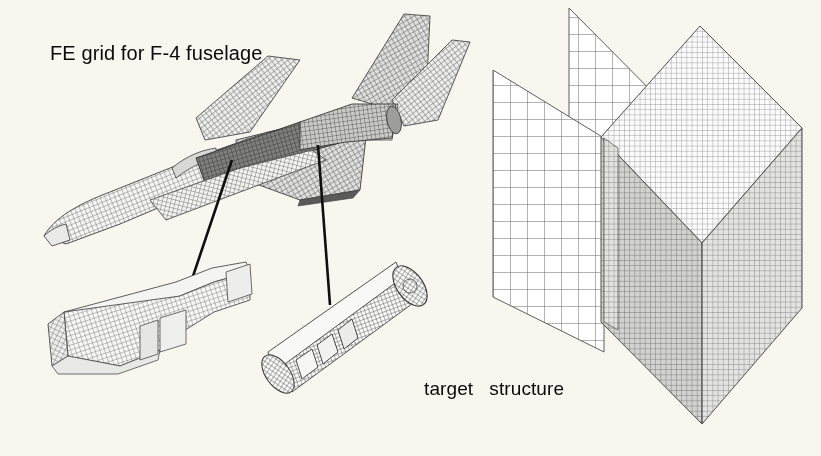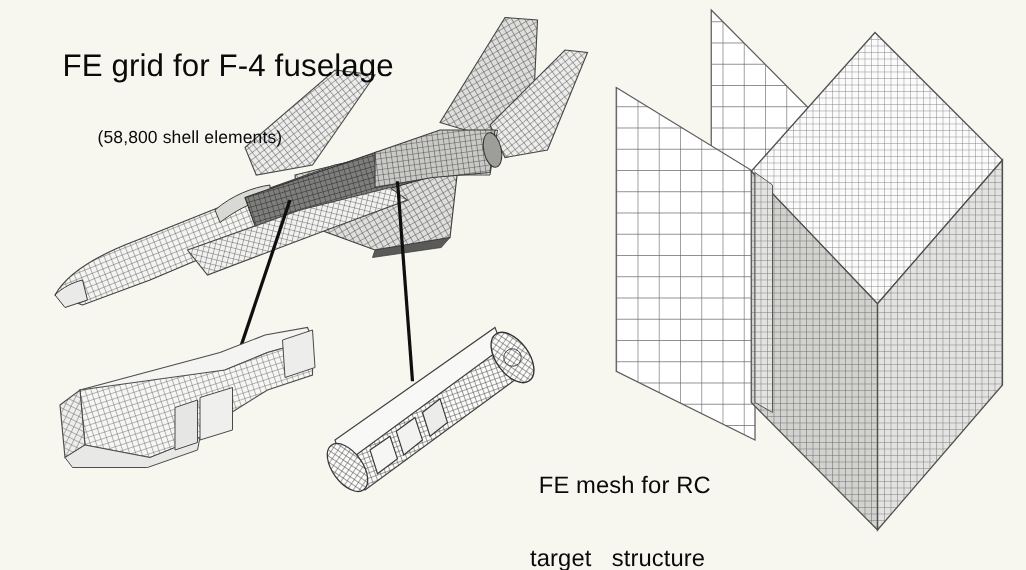--- a/index.html
+++ b/index.html
@@ -21,21 +21,21 @@
   }
   .caption{
     position:absolute;
     color:#0a0a0a;
     white-space:pre;
     letter-spacing:0.1px;
   }
   
   #cap-left{ left:50px; top:6px; }
   #cap-left .l1{
-    font-size:25px;line-height:22px;font-weight:400;
+    font-size:20px;line-height:22px;font-weight:400;
     display:block;
   }
   #cap-left .l2{
     font-size:19px;line-height:22px;font-weight:400;
     display:block;padding-left:8px;
   }
   #cap-left .l2 .ital{font-style:italic;}
   #cap-left .l3{
     font-size:14px;line-height:18px;font-weight:400;
     display:block;padding-left:28px;
@@ -197,22 +197,20 @@
       <circle cx="410" cy="286" r="7" fill="none" stroke="#444444" stroke-width="0.8"></circle>
 
       <polygon points="317,345 332,334 338,352 323,364" fill="#f2f2f0" stroke="#383838" stroke-width="0.9"></polygon>
       <polygon points="338,330 352,319 358,338 344,349" fill="#ececea" stroke="#383838" stroke-width="0.9"></polygon>
       <polygon points="296,360 312,349 318,367 302,379" fill="#f6f6f4" stroke="#383838" stroke-width="0.9"></polygon>
     </g>
   </svg>
 
   <div class="caption" id="cap-left">
     <span class="l1">FE grid for F-4 fuselage</span>
-    <span class="l3">(58,800 shell elements)</span>
   </div>
 
   <div class="caption" id="cap-right">
-    <span class="r1">FE mesh for RC</span>
     <span class="r2">target   structure</span>
     
   </div>
 
 </div>
 
 </body></html>

